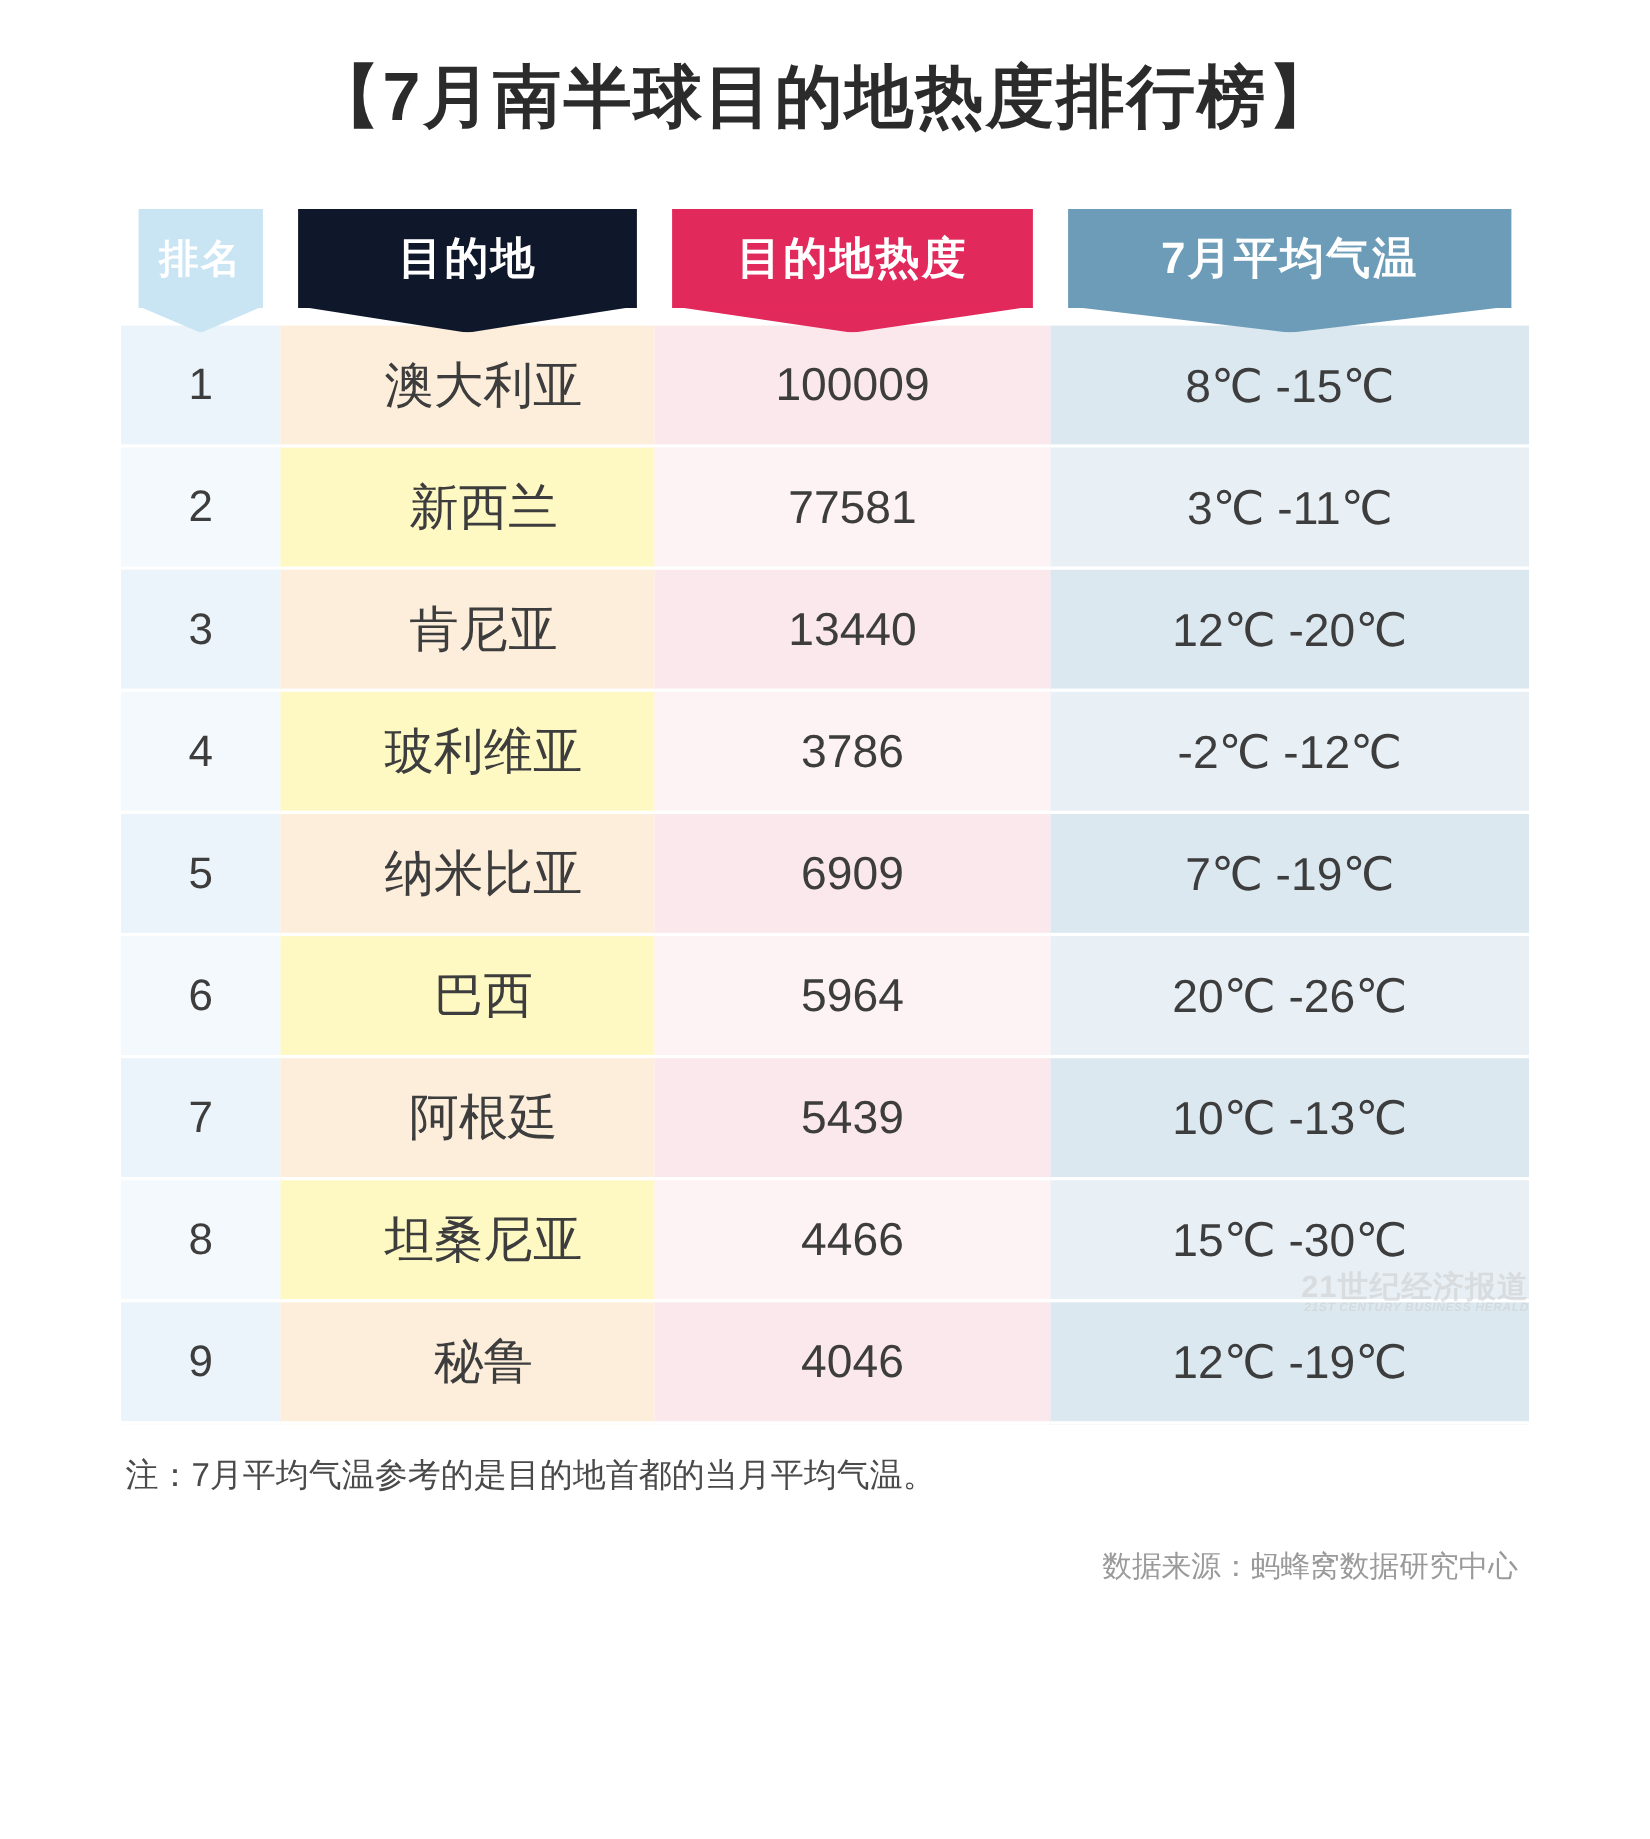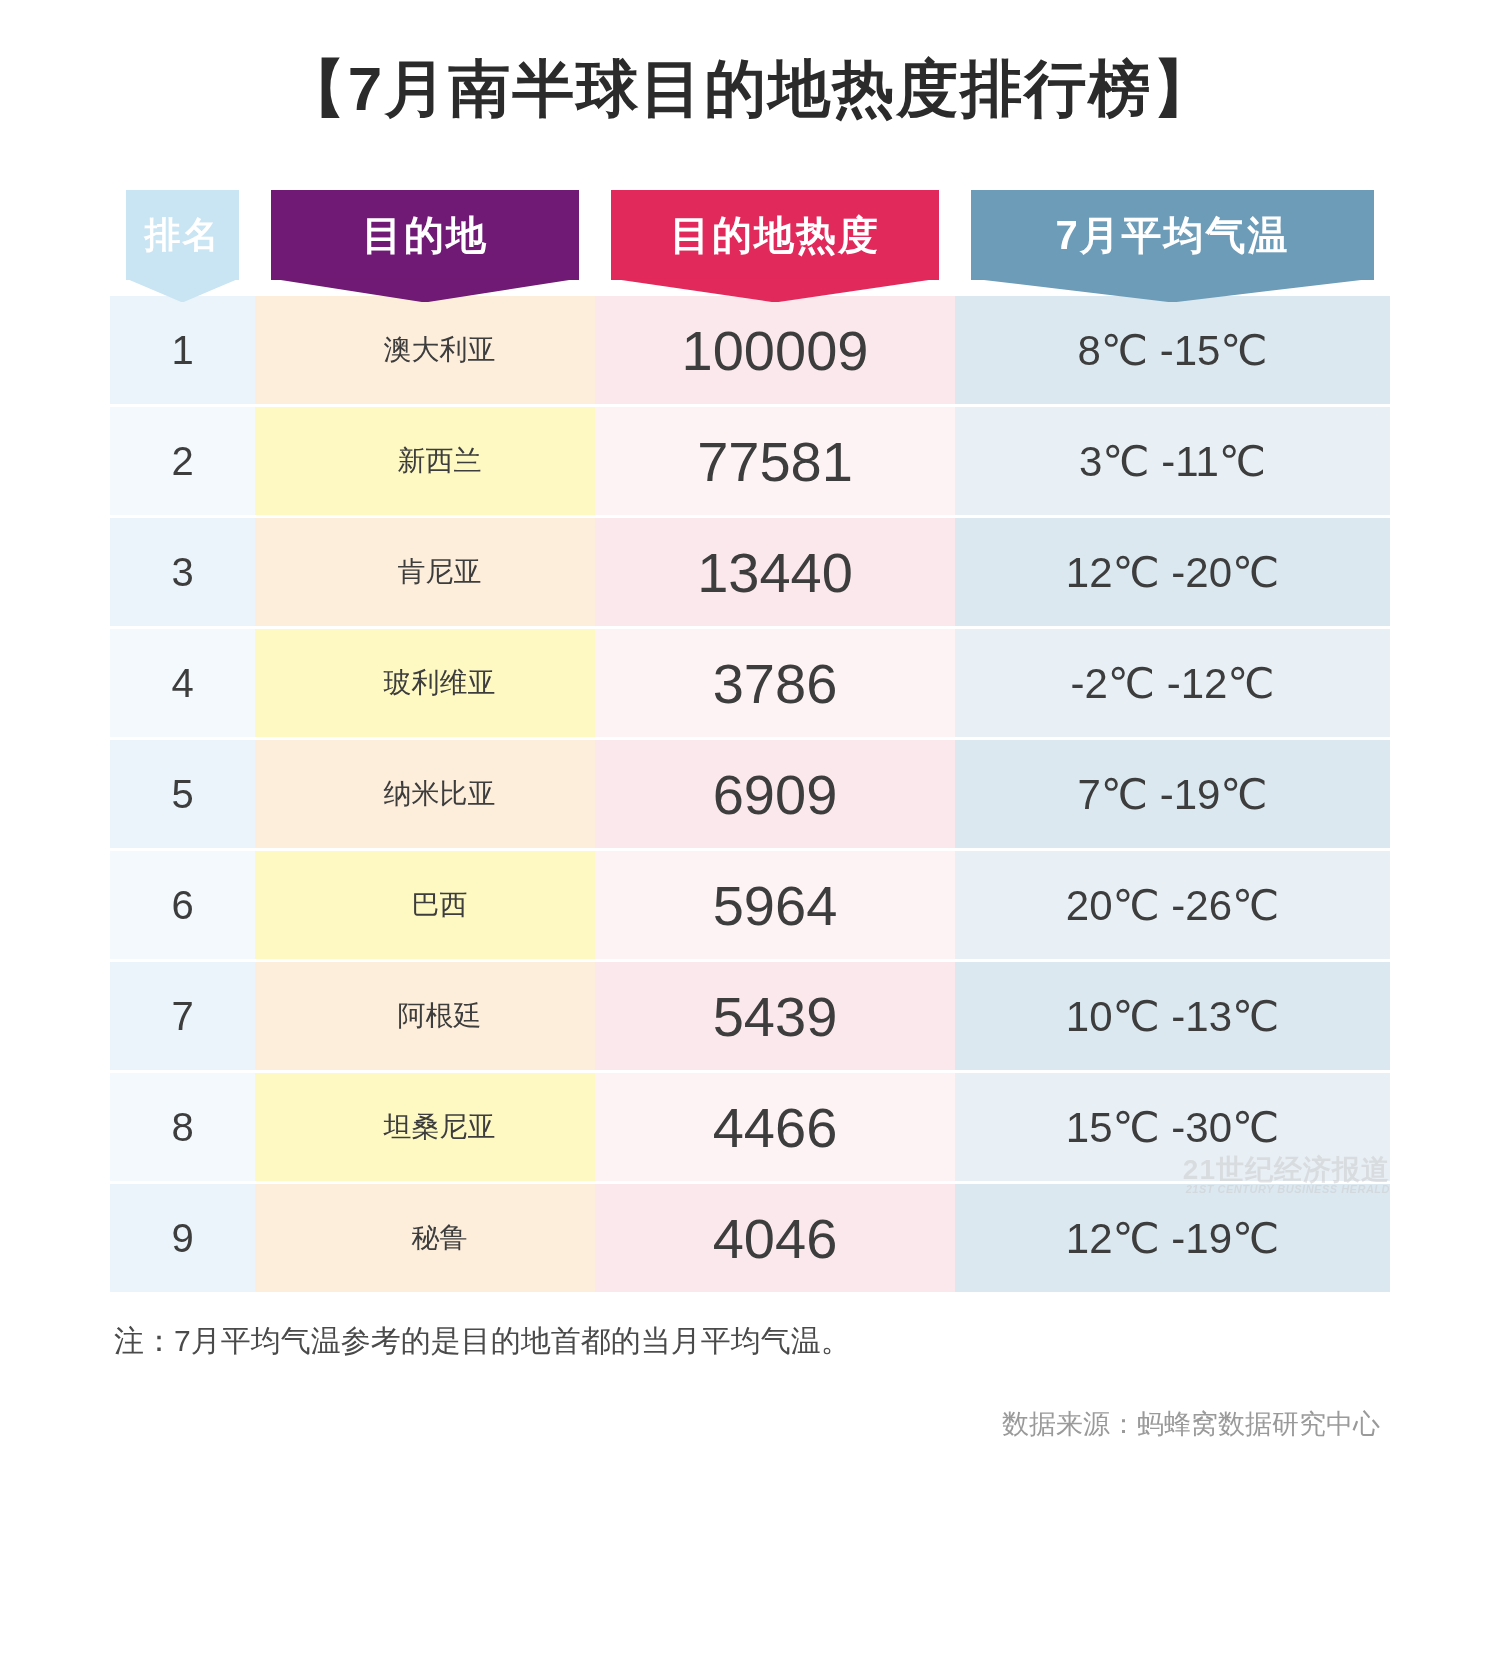--- a/index.html
+++ b/index.html
@@ -66,21 +66,21 @@
     position: absolute;
     left: 0;
     right: 0;
     bottom: -22px;
     height: 24px;
     background: inherit;
     clip-path: polygon(0 0, 50% 100%, 100% 0);
   }
   th.h-rank  .hwrap { background: #c9e4f2; }
   th.h-dest  .hwrap { background: #f5a council; }
-  th.h-dest  .hwrap { background: #701a75; }
+  th.h-dest  .hwrap { background: #0f172a; }
   th.h-heat  .hwrap { background: #e2days; }
   th.h-heat  .hwrap { background: #e2295b; }
   th.h-temp  .hwrap { background: #6c9cb8; }
   th.h-rank  .hwrap { font-size: 36px; }
 
   
   tbody td {
     height: 108px;
     text-align: center;
     vertical-align: middle;
@@ -94,22 +94,22 @@
   tbody td.c2 { background: #fdeedc; }
   tbody td.c3 { background: #fbe8ec; }
   tbody td.c4 { background: #dbe8f0; }
 
   tbody tr.alt td.c1 { background: #f3f9fc; }
   tbody tr.alt td.c2 { background: #fef9c3; }
   tbody tr.alt td.c3 { background: #fdf2f4; }
   tbody tr.alt td.c4 { background: #e8f0f6; }
 
   tbody td.c1 { font-size: 40px; }
-  tbody td.c2 { font-size: 28px; padding-left: 29px; }
-  tbody td.c3 { font-size: 56px; }
+  tbody td.c2 { font-size: 45px; padding-left: 29px; }
+  tbody td.c3 { font-size: 42px; }
   tbody td.c4 { font-size: 42px; }
 
   .note {
     width: 1280px;
     margin: 26px auto 0 auto;
     font-size: 30px;
     color: #4a4a4a;
     text-align: left;
     padding-left: 4px;
     box-sizing: border-box;

